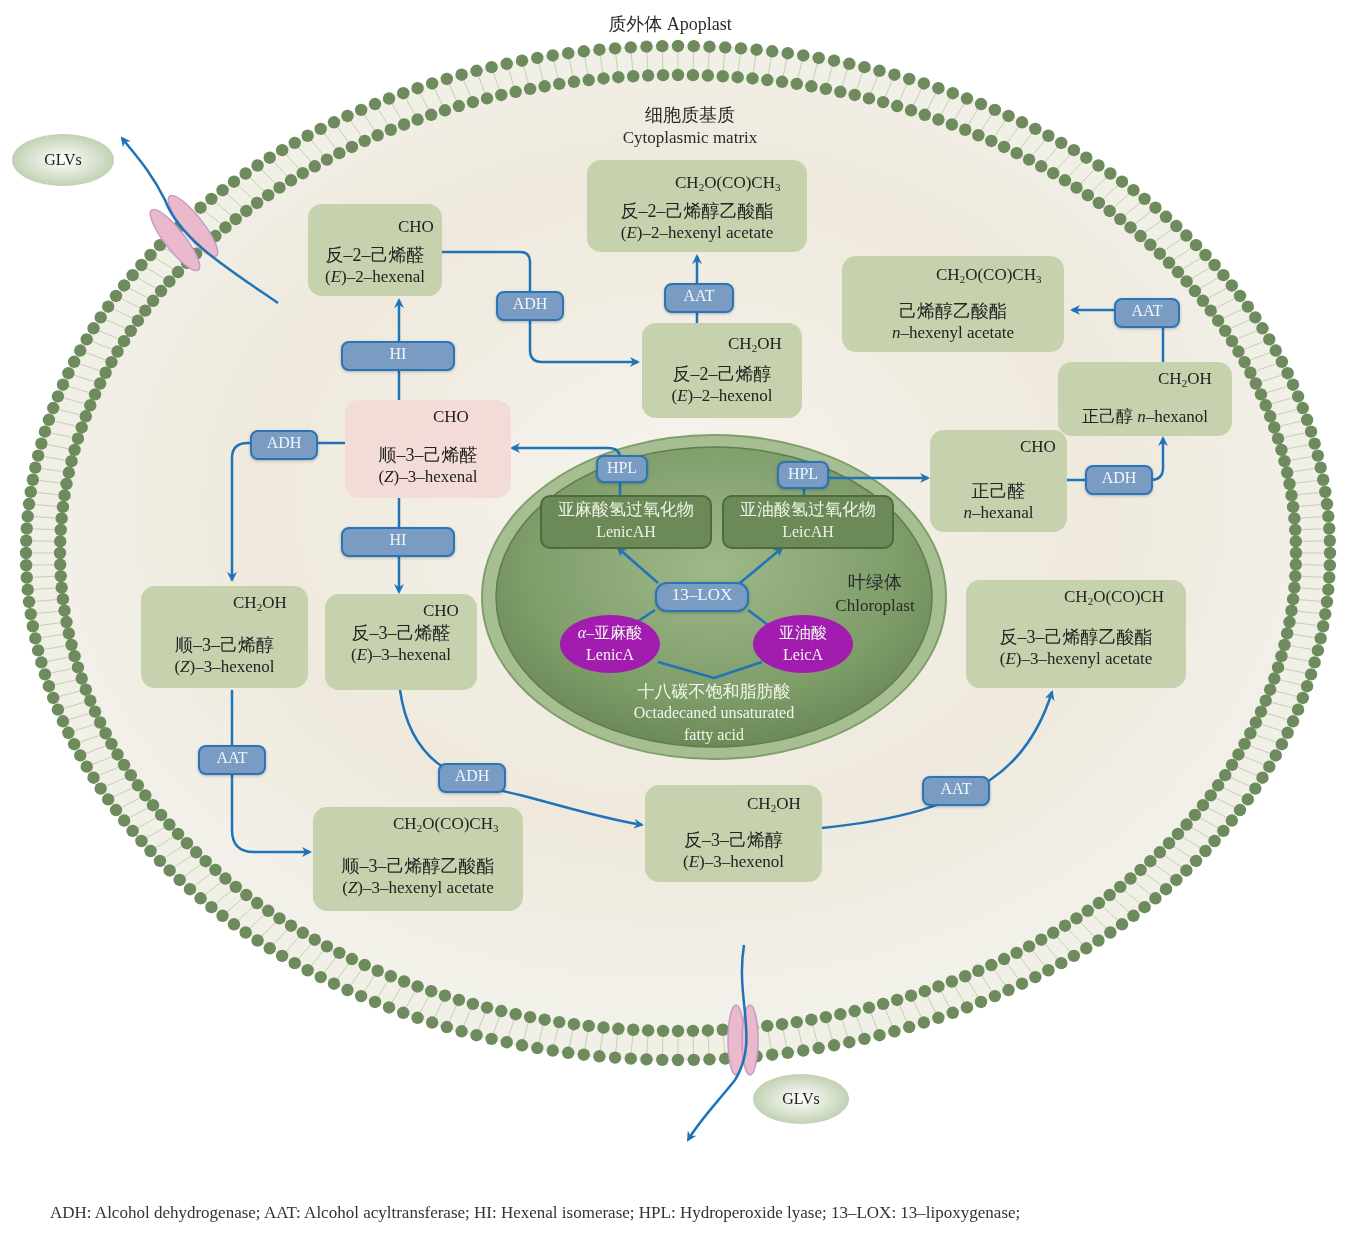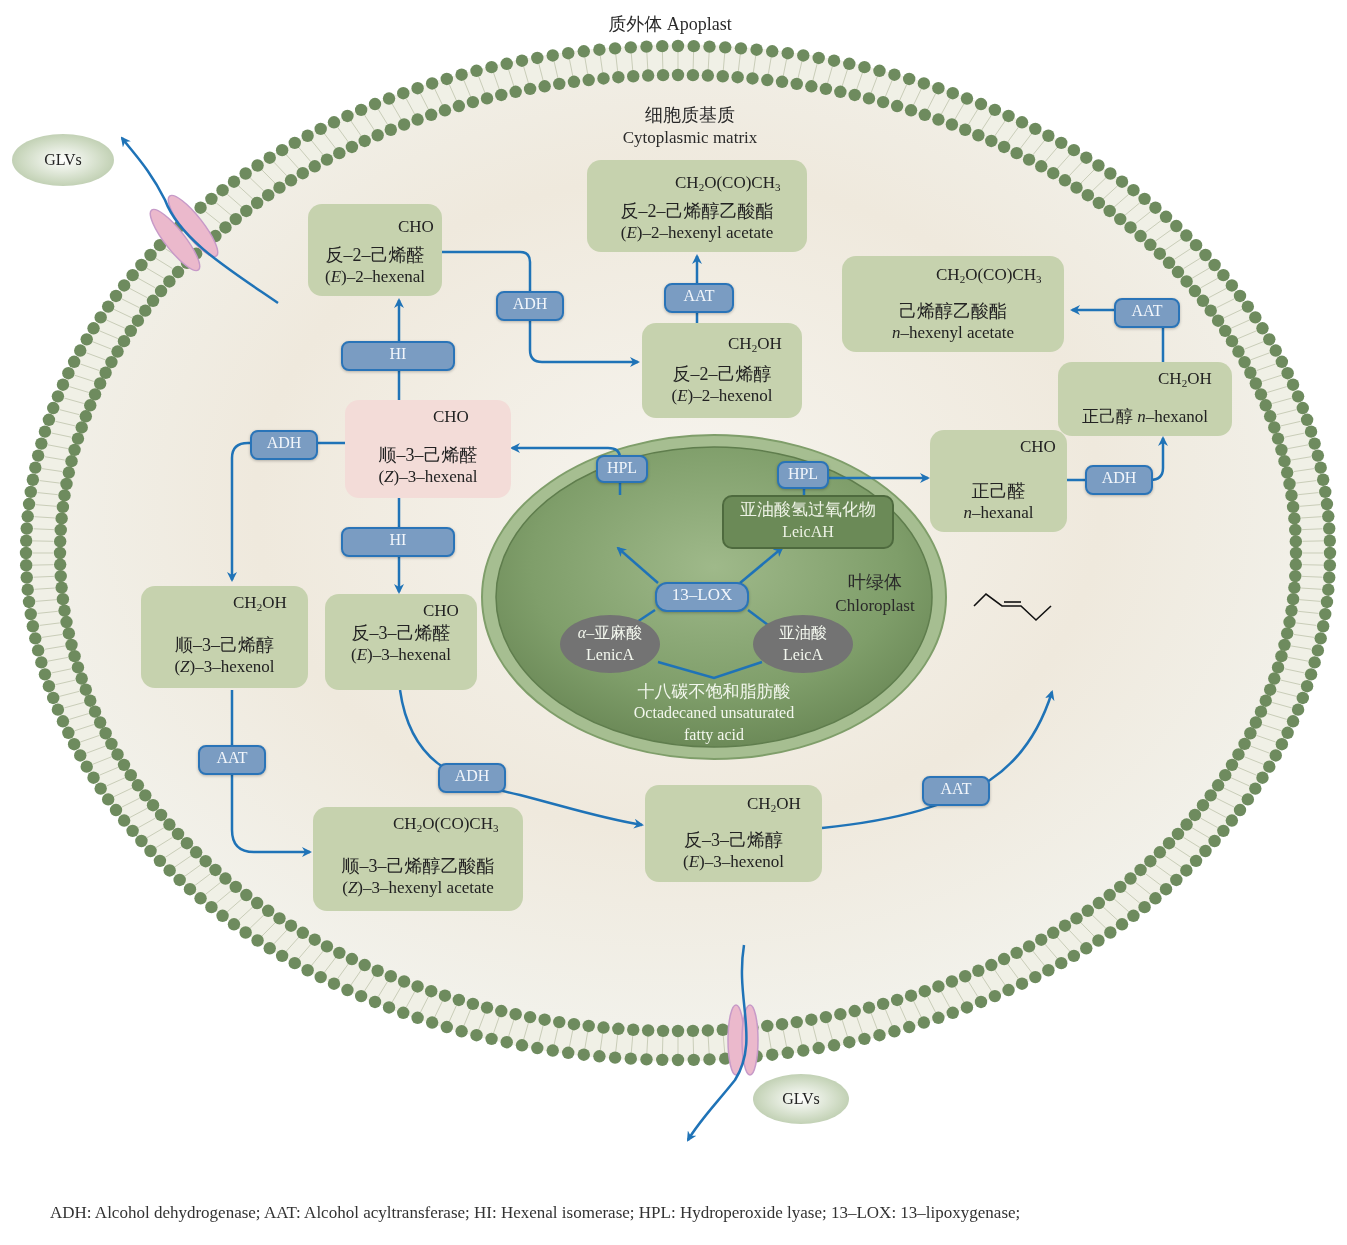--- a/index.html
+++ b/index.html
@@ -13,21 +13,21 @@
   .node.pink { background:#f3dcd8; }
   .node .cn { display:block; font-size:18px; }
   .node .en { display:block; }
   .node .formula { position:absolute; font-size:17px; }
   .enz { position:absolute; background:#7a9cc2; border:2.5px solid #2a74b8;
          border-radius:8px; color:#f2f6fb; font-size:16px; text-align:center;
          line-height:22px; box-shadow:0 1px 3px rgba(0,0,0,0.25); }
   .chl-box { position:absolute; background:#6b8a57; border:2px solid #4e6a3e;
              border-radius:10px; color:#eef3e6; font-size:16px; text-align:center;
              line-height:22px; }
-  .fa { position:absolute; background:#737373; border-radius:50%;
+  .fa { position:absolute; background:#a21caf; border-radius:50%;
         color:#f3f7ee; font-size:16px; text-align:center; line-height:22px; }
   .glv { position:absolute; border-radius:50%;
          background:radial-gradient(ellipse at center,#ffffff 0%,#cbd8bf 60%,#a9bd9a 100%);
          font-size:16px; text-align:center; color:#222; }
   .caption { position:absolute; left:50px; font-size:17px; color:#333; white-space:nowrap; }
   i { font-style:italic; }
   sub { font-size:11px; vertical-align:-3px; line-height:0; }
 </style>
 </head>
 <body>
@@ -967,20 +967,25 @@
     <span class="cn" style="margin-top:48px;">顺–3–己烯醇</span>
     <span class="en">(<i>Z</i>)<span>–3–hexenol</span></span>
   </div>
 
   <div class="node" style="left:325px;top:594px;width:152px;height:96px;">
     <span class="formula" style="left:98px;top:6px;">CHO</span>
     <span class="cn" style="margin-top:28px;font-family:Liberation Serif, serif;">反–3–己烯醛</span>
     <span class="en">(<i>E</i>)<span>–3–hexenal</span></span>
   </div>
 
+  <div class="node" style="left:966px;top:580px;width:220px;height:108px;">
+    <span class="formula" style="left:98px;top:6px;">CH<sub>2</sub>O(CO)CH</span>
+    <span class="cn" style="margin-top:46px;">反–3–己烯醇乙酸酯</span>
+    <span class="en">(<i>E</i>)<span>–3–hexenyl acetate</span></span>
+  </div>
 
   <div class="node" style="left:645px;top:785px;width:177px;height:97px;">
     <span class="formula" style="left:102px;top:8px;">CH<sub>2</sub>OH</span>
     <span class="cn" style="margin-top:44px;">反–3–己烯醇</span>
     <span class="en">(<i>E</i>)<span>–3–hexenol</span></span>
   </div>
 
   <div class="node" style="left:313px;top:807px;width:210px;height:104px;">
     <span class="formula" style="left:80px;top:6px;">CH<sub>2</sub>O(CO)CH<sub>3</sub></span>
     <span class="cn" style="margin-top:48px;">顺–3–己烯醇乙酸酯</span>
@@ -994,20 +999,24 @@
   <div class="enz" style="left:250px;top:430px;width:64px;height:26px;">ADH</div>
   <div class="enz" style="left:341px;top:527px;width:110px;height:26px;">HI</div>
   <div class="enz" style="left:1085px;top:465px;width:64px;height:26px;">ADH</div>
   <div class="enz" style="left:198px;top:745px;width:64px;height:26px;">AAT</div>
   <div class="enz" style="left:438px;top:763px;width:64px;height:26px;">ADH</div>
   <div class="enz" style="left:922px;top:776px;width:64px;height:26px;">AAT</div>
   <div class="enz" style="left:596px;top:455px;width:48px;height:24px;">HPL</div>
   <div class="enz" style="left:777px;top:461px;width:48px;height:24px;">HPL</div>
   <div class="enz" style="left:655px;top:582px;width:90px;height:26px;font-size:17px;border-radius:12px;">13–LOX</div>
 
+  <div class="chl-box" style="left:540px;top:495px;width:168px;height:50px;">
+    <span style="display:block;font-size:17px;margin-top:2px;">亚麻酸氢过氧化物</span>
+    <span style="display:block;">LenicAH</span>
+  </div>
   <div class="chl-box" style="left:722px;top:495px;width:168px;height:50px;">
     <span style="display:block;font-size:17px;margin-top:2px;">亚油酸氢过氧化物</span>
     <span style="display:block;">LeicAH</span>
   </div>
   <div class="fa" style="left:560px;top:615px;width:100px;height:58px;">
     <span style="display:block;margin-top:7px;"><i>α</i><span>–亚麻酸</span></span>
     <span style="display:block;">LenicA</span>
   </div>
   <div class="fa" style="left:753px;top:615px;width:100px;height:58px;">
     <span style="display:block;margin-top:7px;">亚油酸</span>

